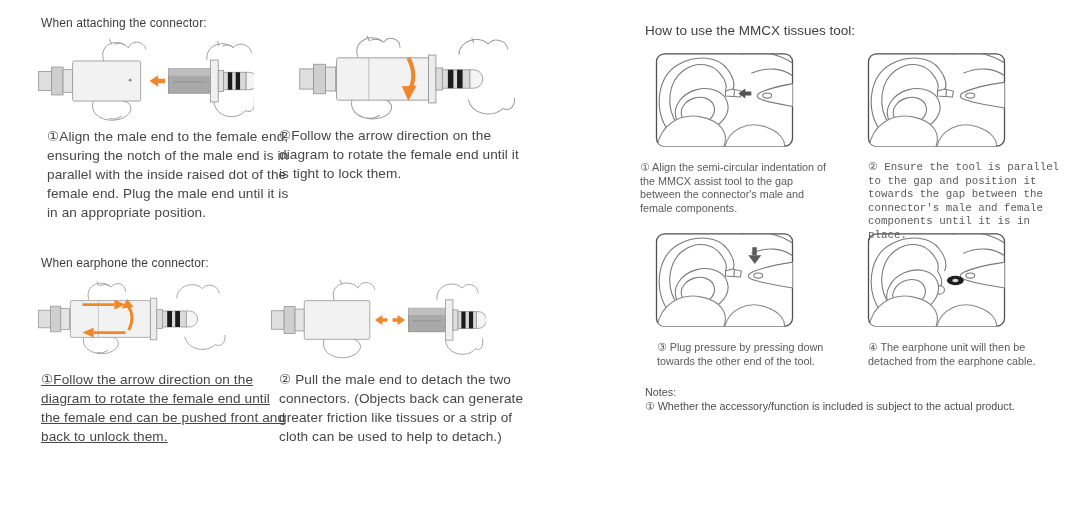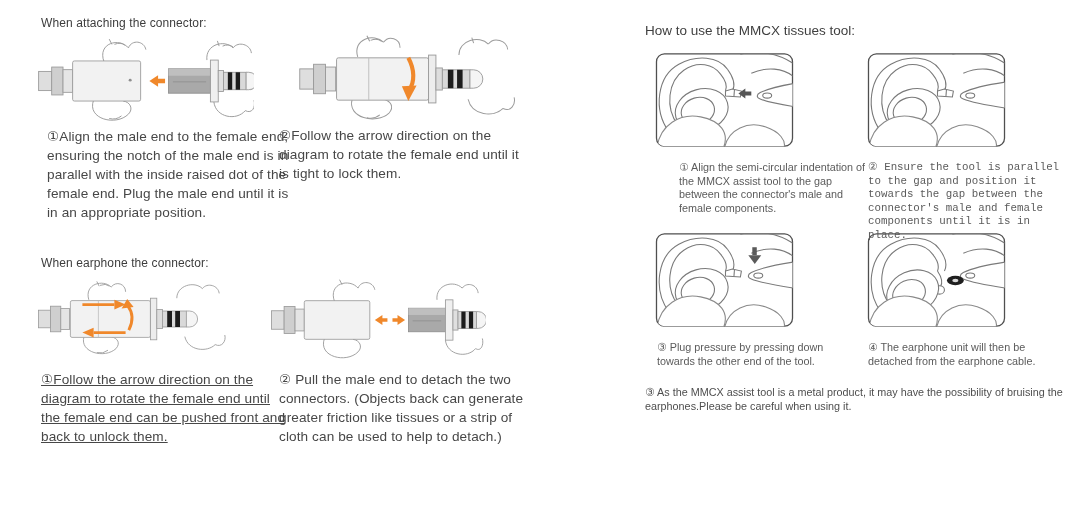--- a/index.html
+++ b/index.html
@@ -314,20 +314,21 @@
       <g stroke="none">
         <ellipse cx="89" cy="48.5" rx="8.5" ry="4.8" fill="#1f1f1f"></ellipse>
         <ellipse cx="89" cy="48.5" rx="3" ry="1.7" fill="#d8d8d8"></ellipse>
       </g>
       <path d="M2,96 C5,73 25,61 46,65 C66,69 75,81 69,96 Z" fill="#fff" stroke="#8a8a8a"></path>
       <path d="M70,96 C74,77 94,69 111,75 C126,80 132,89 130,96 Z" fill="#fff" stroke="#8a8a8a"></path>
     </g>
   </svg>
 </div>
 
-<div class="abs cap-right" style="left:679px;top:161px;width:192px;">① Align the semi-circular indentation of the MMCX assist tool to the gap between the connector's male and female components.</div>
+<div class="abs cap-right" style="left:640px;top:161px;width:192px;">① Align the semi-circular indentation of the MMCX assist tool to the gap between the connector's male and female components.</div>
 <div class="abs cap-right" style="left:868px;top:161px;width:200px;font-family:Liberation Mono, monospace;">② Ensure the tool is parallel to the gap and position it towards the gap between the connector's male and female components until it is in place.</div>
 <div class="abs cap-right" style="left:657px;top:341px;width:192px;">③ Plug pressure by pressing down towards the other end of the tool.</div>
 <div class="abs cap-right" style="left:868px;top:341px;width:200px;">④ The earphone unit will then be detached from the earphone cable.</div>
 
 <div class="abs notes" style="left:645px;top:385px;width:435px;">
-  <div>③ As the MMCX assist tool is a metal product, it may have the possibility of bruising the earphones.Please be careful when using it.</div>
+  <div>Notes:</div>
+  <div>① Whether the accessory/function is included is subject to the actual product.</div>
 </div>
 
 </body></html>

